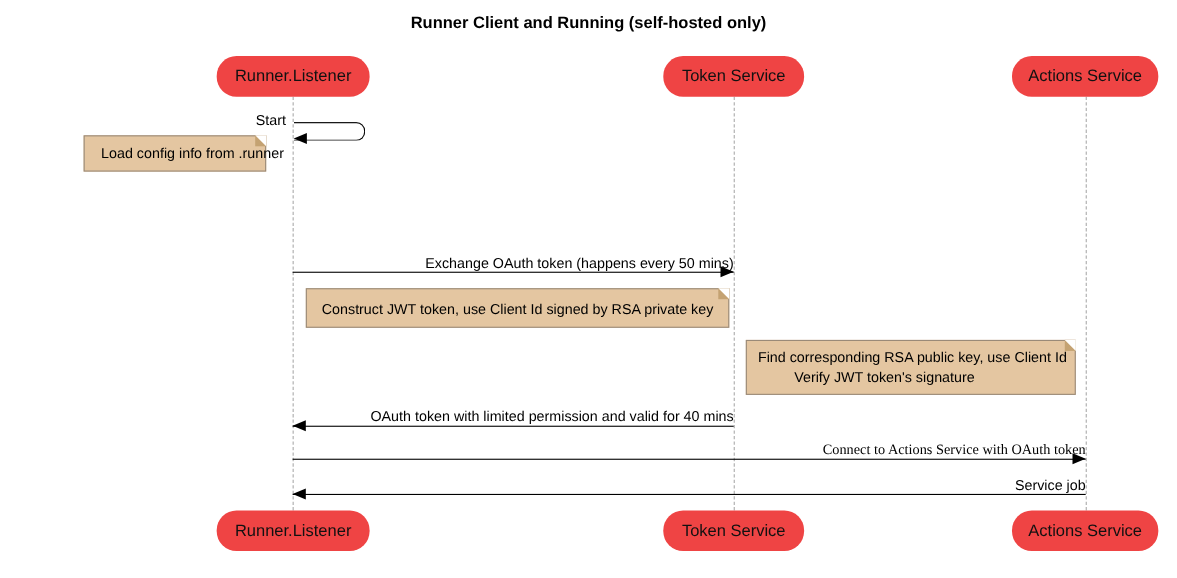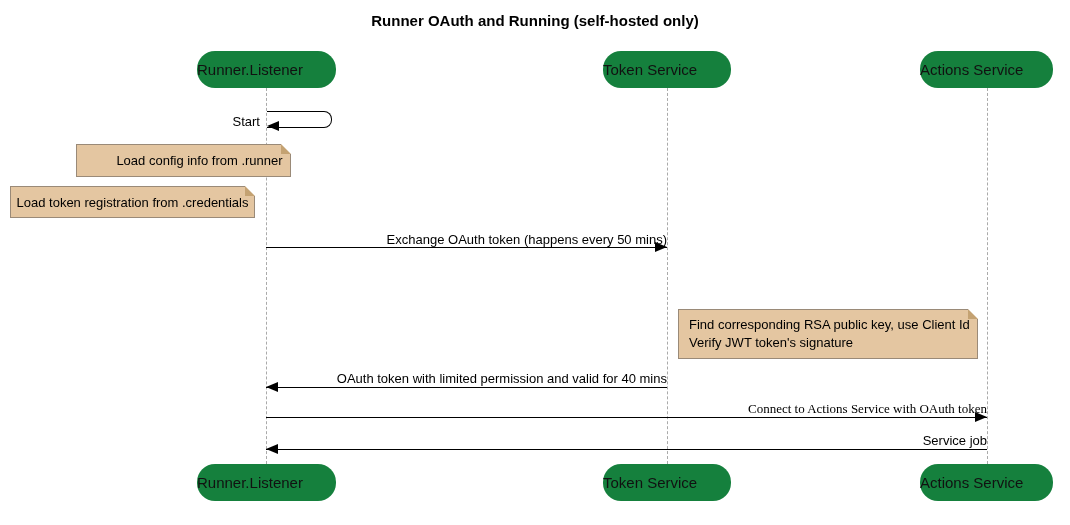--- a/index.html
+++ b/index.html
@@ -22,24 +22,25 @@
   .lifeline {
     position: absolute;
     top: 88px;
     height: 376px;
     width: 0;
     border-left: 1px dashed #aaaaaa;
   }
   .participant {
     position: absolute;
     height: 37px;
-    background: #15803d;
+    background: #ef4444;
     border-radius: 18px;
     display: flex;
     align-items: center;
+    justify-content: center;
     font-size: 15px;
     color: #111111;
   }
   .msg-label {
     position: absolute;
     font-size: 13px;
     text-align: right;
     white-space: nowrap;
   }
   .msg-line {
@@ -91,57 +92,57 @@
     padding: 2px 10px;
     line-height: 18px;
   }
   .note.multiline .note-lines { display: block; }
 </style>
 </head>
 <body>
 
 <div class="diagram">
 
-  <div class="title">Runner OAuth and Running (self-hosted only)</div>
+  <div class="title">Runner Client and Running (self-hosted only)</div>
 
   <div class="lifeline" style="left:266px;"></div>
   <div class="lifeline" style="left:667px;"></div>
   <div class="lifeline" style="left:987px;"></div>
 
   <div class="participant" style="left:197px; top:51px; width:139px;">
     <span>Runner.Listener</span>
   </div>
   <div class="participant" style="left:603px; top:51px; width:128px;">
     <span>Token Service</span>
   </div>
   <div class="participant" style="left:920px; top:51px; width:133px;">
     <span>Actions Service</span>
   </div>
 
-  <div class="msg-label" style="left:180px; top:114px; width:80px; text-align:right;">Start</div>
+  <div class="msg-label" style="left:180px; top:102px; width:80px; text-align:right;">Start</div>
   <div class="self-loop"></div>
   <div class="arrowhead left" style="left:267px; top:121px;"></div>
 
-  <div class="note" style="left:76px; top:144px; width:215px; height:33px;padding-left:32px;">
+  <div class="note" style="left:76px; top:123px; width:166px; height:33px;padding-left:32px;">
     <span>Load config info from .runner</span>
   </div>
 
-  <div class="note" style="left:10px; top:186px; width:245px; height:32px;">
-    <span>Load token registration from .credentials</span>
-  </div>
 
   <div class="msg-label" style="left:266px; top:232px; width:401px;">Exchange OAuth token (happens every 50 mins)</div>
   <div class="msg-line" style="left:266px; top:247px; width:401px;"></div>
   <div class="arrowhead right" style="left:655px; top:242px;"></div>
 
+  <div class="note" style="left:278px; top:262px; width:385px; height:36px;">
+    <span>Construct JWT token, use Client Id signed by RSA private key</span>
+  </div>
 
   <div class="note multiline" style="left:678px; top:309px; width:300px; height:50px;">
     <span class="note-lines">
       <span style="display:block;">Find corresponding RSA public key, use Client Id</span>
-      <span style="display:block;">Verify JWT token's signature</span>
+      <span style="display:block;margin-left:33px;">Verify JWT token's signature</span>
     </span>
   </div>
 
   <div class="msg-label" style="left:266px; top:371px; width:401px;">OAuth token with limited permission and valid for 40 mins</div>
   <div class="msg-line" style="left:266px; top:387px; width:401px;"></div>
   <div class="arrowhead left" style="left:266px; top:382px;"></div>
 
   <div class="msg-label" style="left:266px; top:401px; width:721px;font-family:Liberation Serif, serif;">Connect to Actions Service with OAuth token</div>
   <div class="msg-line" style="left:266px; top:417px; width:721px;"></div>
   <div class="arrowhead right" style="left:975px; top:412px;"></div>

